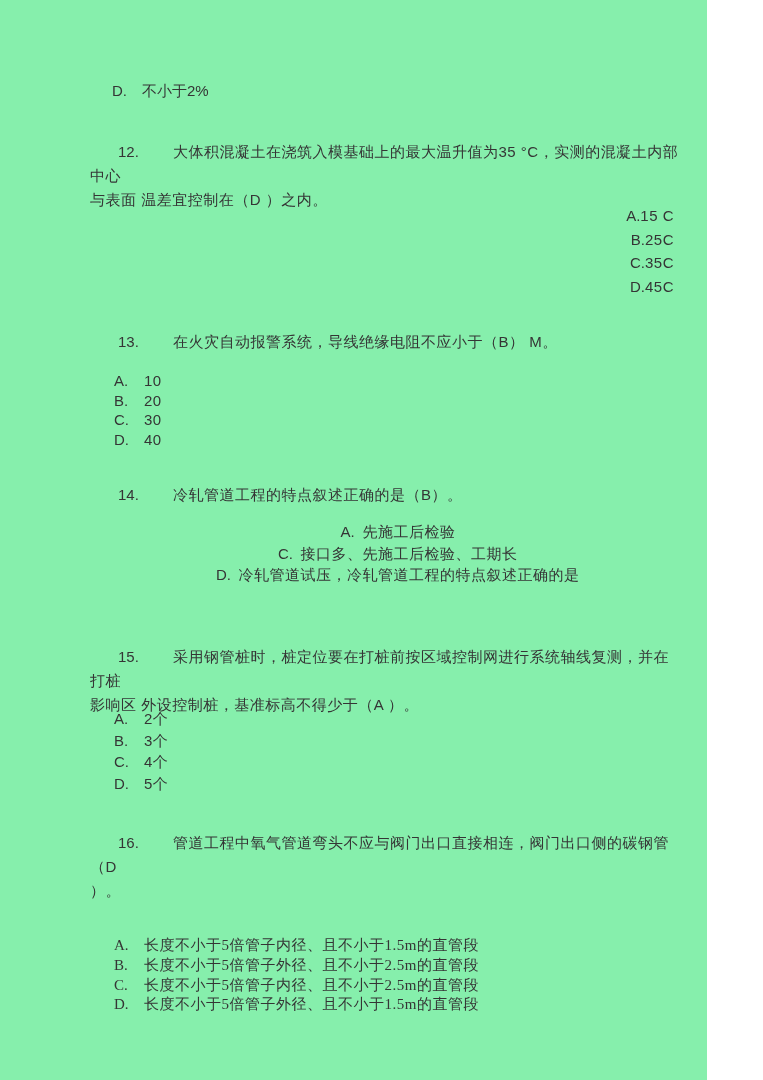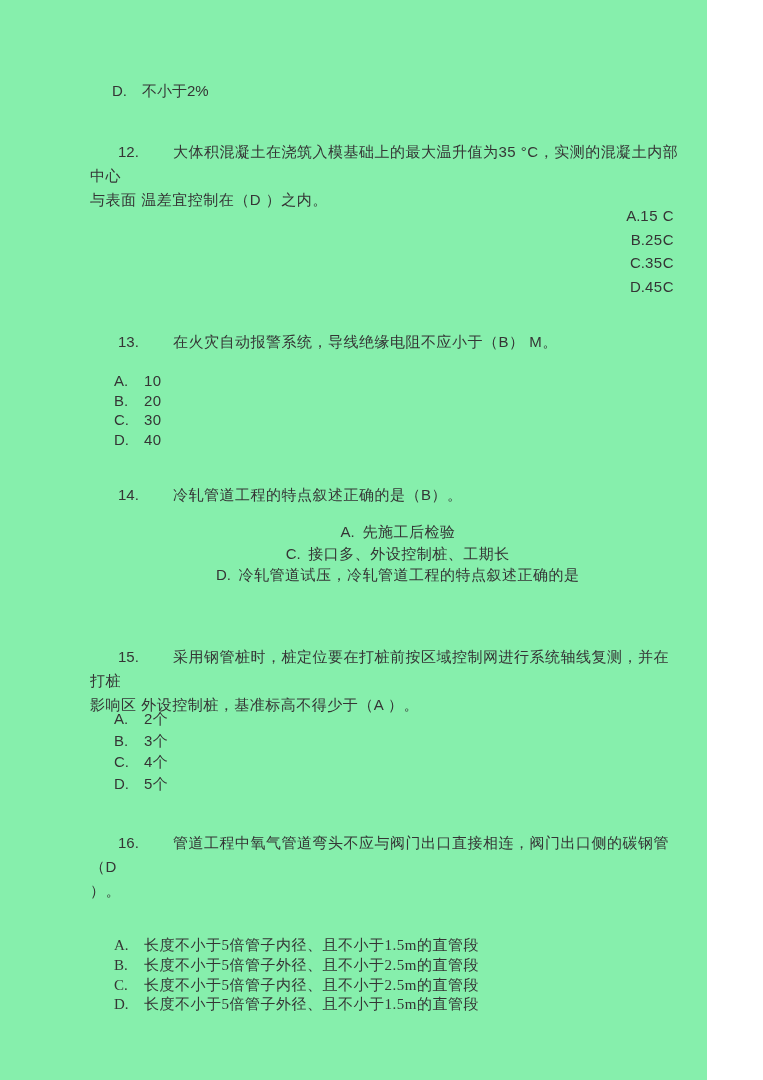--- a/index.html
+++ b/index.html
@@ -109,21 +109,21 @@
   <div class="question q14">
     <div class="q-line">
       <span class="q-num">14.</span><span>冷轧管道工程的特点叙述正确的是（B）。</span>
     </div>
   </div>
   <div class="options q14-opts">
     <div class="option">
       <span class="opt-letter">A.</span><span class="opt-text">先施工后检验</span>
     </div>
     <div class="option">
-      <span class="opt-letter">C.</span><span class="opt-text">接口多、外设控制桩、工期长</span>
+      <span class="opt-letter">C.</span><span class="opt-text">接口多、先施工后检验、工期长</span>
     </div>
     <div class="option">
       <span class="opt-letter">D.</span><span class="opt-text">冷轧管道试压，冷轧管道工程的特点叙述正确的是</span>
     </div>
   </div>
 
   <div class="question q15">
     <div class="q-line">
       <span class="q-num">15.</span><span>采用钢管桩时，桩定位要在打桩前按区域控制网进行系统轴线复测，并在打桩</span>
     </div>

